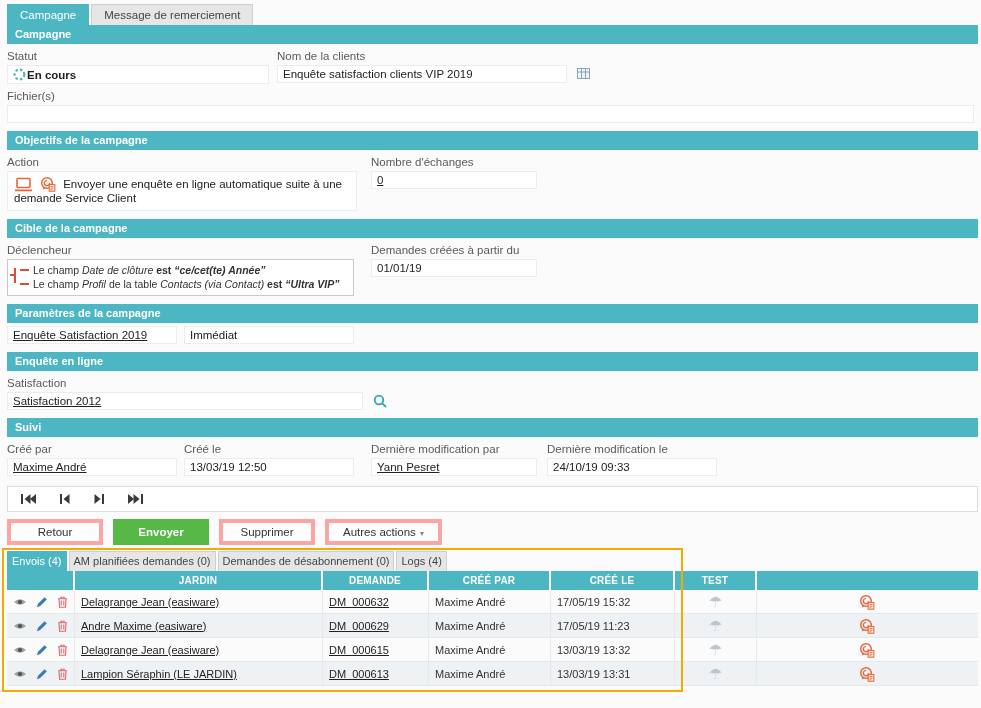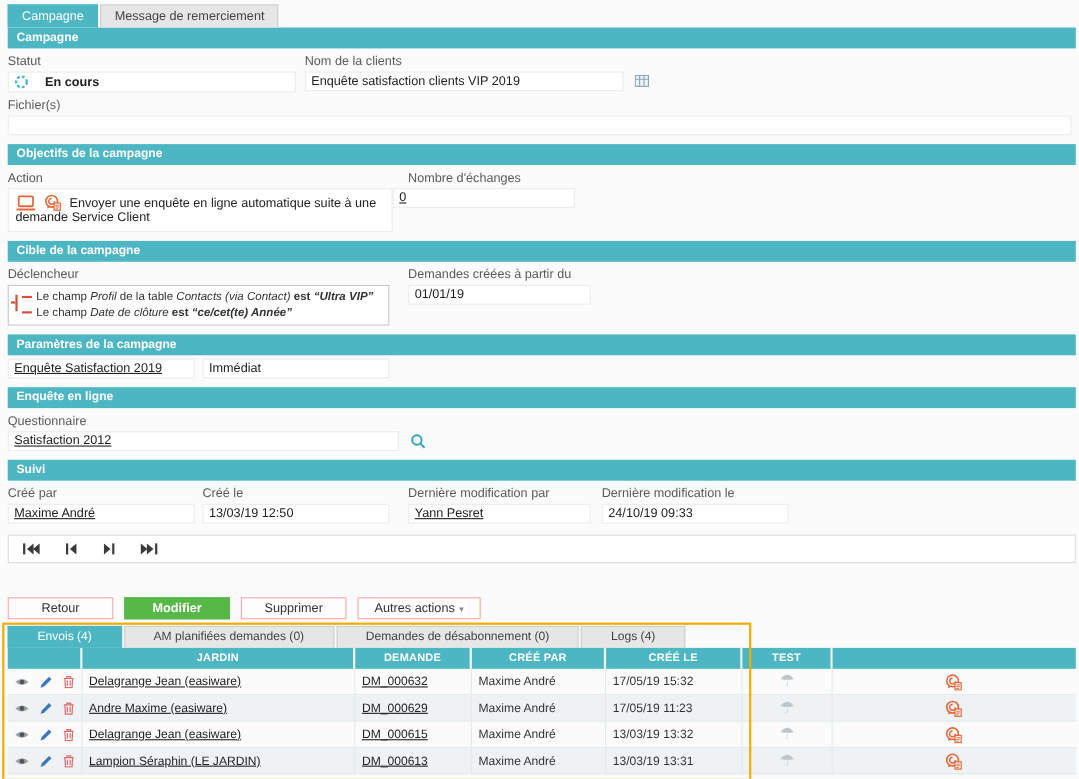--- a/index.html
+++ b/index.html
@@ -64,22 +64,22 @@
   .stub { width: 9px; height: 2px; background: #d5503a; margin: 0 4px 0 8px; flex: 0 0 auto; }
 
   
   .navbox {
     margin-top: 10px; background: #fff; border: 1px solid #ddd;
     height: 26px; display: flex; align-items: center; gap: 22px; padding-left: 12px;
   }
   .navbtn { cursor: pointer; display: flex; align-items: center; }
   .btnrow { display: flex; gap: 10px; margin-top: 7px; }
   .btn {
-    background: #fdfdfd; border: 1px solid #fca5a5; color: #333;
-    font-size: 11.5px; padding: 3px 14px; min-width: 96px; text-align: center; cursor: pointer; margin-top: 24px;
+    background: #fdfdfd; border: 4px solid #fca5a5; color: #333;
+    font-size: 11.5px; padding: 3px 14px; min-width: 96px; text-align: center; cursor: pointer;
   }
   .btn.green { background: #57b847; border-color: #57b847; color: #fff; font-weight: bold; }
   .caret { font-size: 8px; color: #888; margin-left: 4px; }
 
   
   .bottom { position: relative; margin-top: 6px; padding-bottom: 6px; }
   .annotation {
     position: absolute; left: -5px; top: -3px; width: 681px; bottom: 0px;
     border: 2px solid #f2ab00; pointer-events: none; z-index: 6;
   }
@@ -91,41 +91,41 @@
   .th:last-child { border-right: none; }
   .tr { height: 24px; align-items: center; border-bottom: 1px solid #e4eaec; }
   .tr.alt { background: #eef2f4; }
   .td { font-size: 11px; padding: 0 6px; height: 100%; display: flex; align-items: center; border-right: 1px solid #e4eaec; }
   .td:last-child { border-right: none; }
   .td.center { justify-content: center; }
   .icons-cell { gap: 9px; justify-content: center; }
   .rowicon { cursor: pointer; display: flex; align-items: center; }
   .umbrella { color: #bcc6cb; font-size: 15px; line-height: 1; }
 
-  .tabrow.small .tab { padding: 3px 26px 4px; font-size: 11px; }
+  .tabrow.small .tab { padding: 3px 4px 4px; font-size: 11px; }
   .inline-icon { display: inline-flex; align-items: center; }
 </style>
 </head>
 <body>
 
 <div class="page">
 
   <div class="tabrow">
     <div class="tab active">Campagne</div>
     <div class="tab">Message de remerciement</div>
   </div>
 
   <div class="sec">
     <div class="secbar">Campagne</div>
     <div class="labels">
       <div class="label" style="width:270px">Statut</div>
       <div class="label">Nom de la clients</div>
     </div>
     <div class="fieldrow">
-      <div class="box" style="width:262px;margin-right:8px;display:flex;align-items:center;gap:15px">
+      <div class="box" style="width:262px;margin-right:8px;display:flex;align-items:center;gap:1px">
         <span class="inline-icon">
           <svg width="13" height="13" viewBox="0 0 16 16">
               <circle cx="8" cy="8" r="6" fill="none" stroke="#4db6c3" stroke-width="2.6" stroke-dasharray="3.2 2.4"></circle>
             </svg>
         </span>
         <span class="b">En cours</span>
       </div>
       <div class="box" style="width:290px">Enquête satisfaction clients VIP 2019</div>
       <span class="inline-icon" style="margin:3px 0 0 10px">
         <svg width="13" height="11" viewBox="0 0 13 11">
@@ -142,21 +142,21 @@
       </div>
   </div>
 
   <div class="sec">
     <div class="secbar">Objectifs de la campagne</div>
     <div class="labels">
       <div class="label" style="width:364px">Action</div>
       <div class="label">Nombre d'échanges</div>
     </div>
     <div class="fieldrow">
-      <div class="box" style="width:350px;min-height:40px;padding:4px 6px">
+      <div class="box" style="width:350px;margin-right:14px;min-height:40px;padding:4px 6px">
         <span class="inline-icon" style="vertical-align:-4px;margin-right:4px">
           <svg width="19" height="15" viewBox="0 0 19 15">
               <rect x="3" y="1.5" width="13" height="9" rx="1" fill="none" stroke="#e5683a" stroke-width="1.6"></rect>
               <path d="M1 13.4h17" stroke="#e5683a" stroke-width="1.8" fill="none"></path>
             </svg>
         </span>
         <span class="inline-icon" style="vertical-align:-4px;margin-right:6px">
           <svg width="17" height="16" viewBox="0 0 17 16">
               <circle cx="7" cy="7" r="5.3" fill="none" stroke="#e5683a" stroke-width="1.5"></circle>
               <path d="M7 4.3a2.7 2.7 0 1 0 2.7 2.7" fill="none" stroke="#e5683a" stroke-width="1.3"></path>
@@ -174,43 +174,43 @@
     <div class="secbar">Cible de la campagne</div>
     <div class="labels">
       <div class="label" style="width:364px">Déclencheur</div>
       <div class="label">Demandes créées à partir du</div>
     </div>
     <div class="fieldrow">
       <div class="rules" style="margin-right:17px">
         <span class="rail"></span>
         <div class="rule">
           <span class="stub"></span>
-          <span><span>Le champ </span><span class="i">Profil</span><span> de la table </span><span class="i">Contacts (via Contact)</span><span class="b"> est </span><span class="b i">“Ultra VIP”</span></span>
+          <span><span>Le champ </span><span class="i">Date de clôture</span><span class="b"> est </span><span class="b i">“ce/cet(te) Année”</span></span>
         </div>
         <div class="rule">
           <span class="stub"></span>
-          <span><span>Le champ </span><span class="i">Date de clôture</span><span class="b"> est </span><span class="b i">“ce/cet(te) Année”</span></span>
+          <span><span>Le champ </span><span class="i">Profil</span><span> de la table </span><span class="i">Contacts (via Contact)</span><span class="b"> est </span><span class="b i">“Ultra VIP”</span></span>
         </div>
       </div>
       <div class="box" style="width:166px">01/01/19</div>
     </div>
   </div>
 
   <div class="sec">
     <div class="secbar">Paramètres de la campagne</div>
     <div class="fieldrow">
       <div class="box" style="width:170px;margin-right:7px"><span class="lnk">Enquête Satisfaction 2019</span></div>
       <div class="box" style="width:170px">Immédiat</div>
     </div>
   </div>
 
   <div class="sec">
     <div class="secbar">Enquête en ligne</div>
     <div class="labels">
-        <div class="label">Questionnaire</div>
+        <div class="label">Satisfaction</div>
       </div>
     <div class="fieldrow">
       <div class="box" style="width:356px;margin-right:10px"><span class="lnk">Satisfaction 2012</span></div>
       <span class="inline-icon" style="margin-top:2px">
         <svg width="15" height="15" viewBox="0 0 15 15">
             <circle cx="6" cy="6" r="4.3" fill="none" stroke="#2ea7b8" stroke-width="1.8"></circle>
             <path d="M9.3 9.3 13 13" stroke="#2ea7b8" stroke-width="1.8"></path>
           </svg>
       </span>
     </div>
@@ -256,21 +256,21 @@
       <svg width="17" height="12" viewBox="0 0 17 12">
           <path d="M1 1l6 5-6 5z" fill="#3a3a3a"></path>
           <path d="M6.5 1l6 5-6 5z" fill="#3a3a3a"></path>
           <rect x="14" y="1" width="2" height="10" fill="#3a3a3a"></rect>
         </svg>
     </span>
   </div>
 
   <div class="btnrow">
     <div class="btn">Retour</div>
-    <div class="btn green">Modifier</div>
+    <div class="btn green">Envoyer</div>
     <div class="btn">Supprimer</div>
     <div class="btn" style="min-width:112px"><span>Autres actions</span><span class="caret">▾</span></div>
   </div>
 
   <div class="bottom">
     <div class="annotation"></div>
 
     <div class="tabrow small">
       <div class="tab active">Envois (4)</div>
       <div class="tab">AM planifiées demandes (0)</div>

